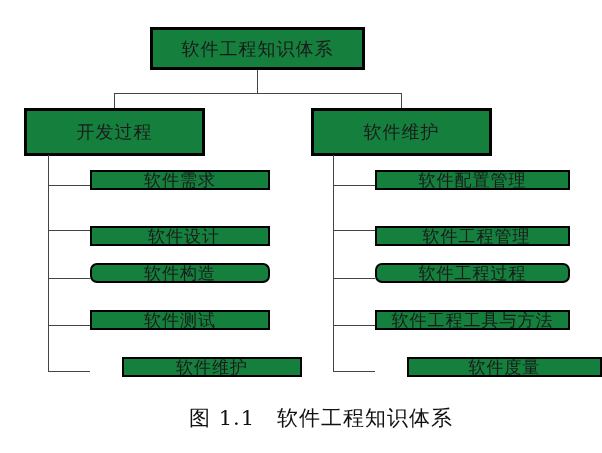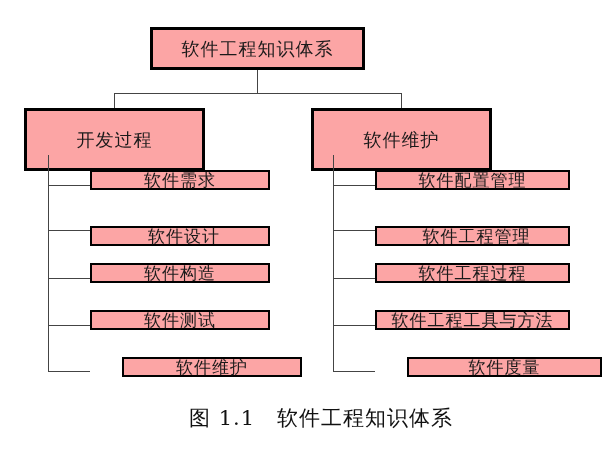--- a/index.html
+++ b/index.html
@@ -12,47 +12,47 @@
     width: 602px;
     height: 453px;
     background: #ffffff;
     font-family: "DejaVu Serif", "Liberation Serif", serif;
     color: #1a1a1a;
     overflow: hidden;
   }
   .node {
     position: absolute;
     box-sizing: border-box;
-    background: #fca5a5;
+    background: #15803d;
     border: 2px solid #000000;
     display: flex;
     align-items: center;
     justify-content: center;
     font-size: 17px;
     letter-spacing: 1px;
     white-space: nowrap;
   }
   .node.level-0 {
     border-width: 3px;
     font-size: 18px;
     left: 150px; top: 27px; width: 215px; height: 43px;
   }
   .node.level-1 {
     border-width: 3px;
     font-size: 18px;
-    width: 181px; height: 63px; top: 108px;
+    width: 181px; height: 48px; top: 108px;
   }
   .node.branch-dev { left: 24px; }
   .node.branch-sup { left: 311px; }
   .node.leaf { height: 20px; border-width: 2px; }
   .leaf.col-left  { left: 90px;  width: 180px; }
   .leaf.col-right { left: 375px; width: 195px; }
   .leaf.row-0 { top: 170px; }
   .leaf.row-1 { top: 226px; padding-left: 8px; }
-  .leaf.row-2 { top: 263px; }
+  .leaf.row-2 { top: 263px; border-radius: 7px; }
   .leaf.row-3 { top: 310px; }
   .leaf.row-4 { top: 357px; margin-left: 32px; }
 
   .line {
     position: absolute;
     background: #444444;
   }
   .line.v { width: 1px; }
   .line.h { height: 1px; }
 

